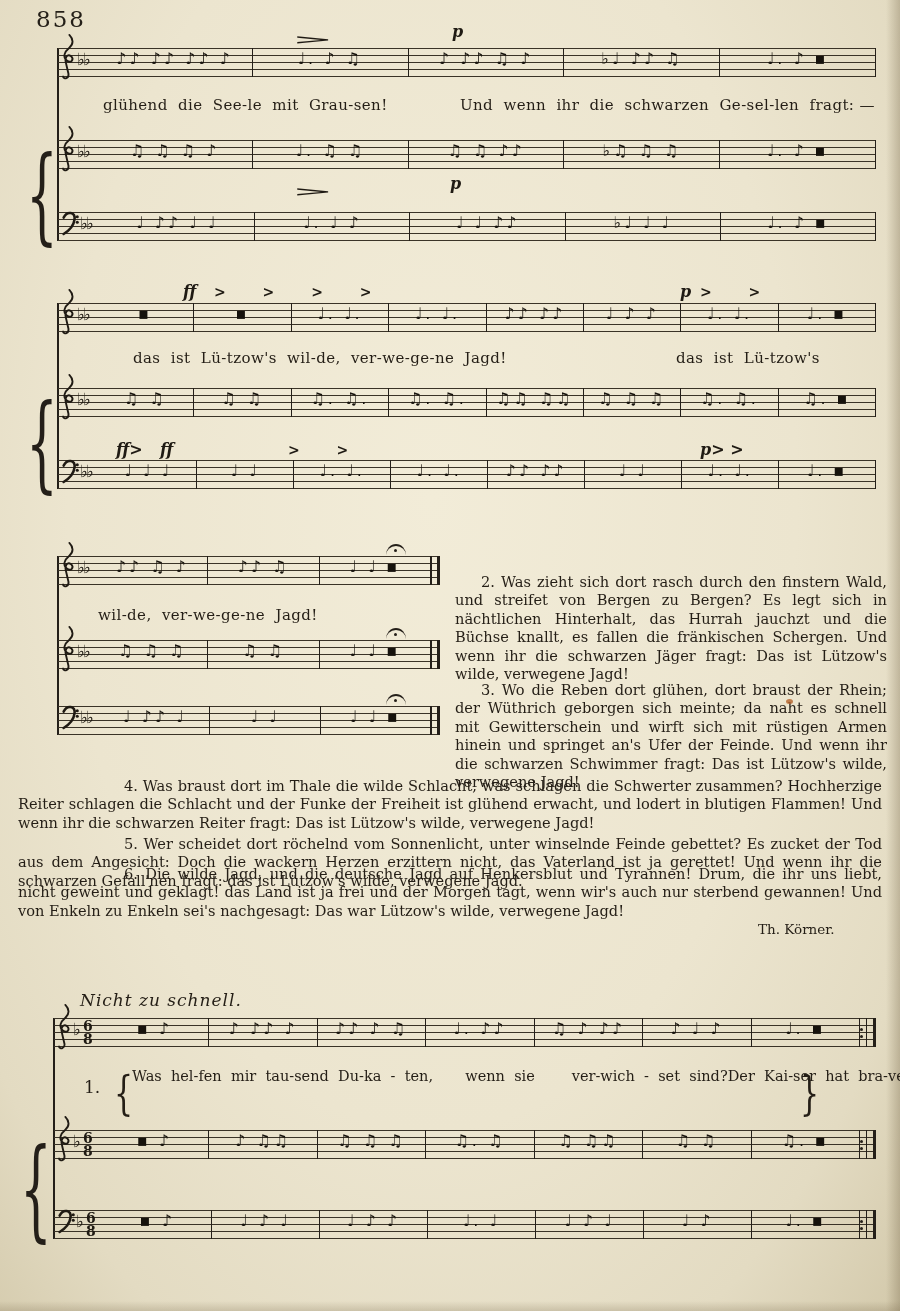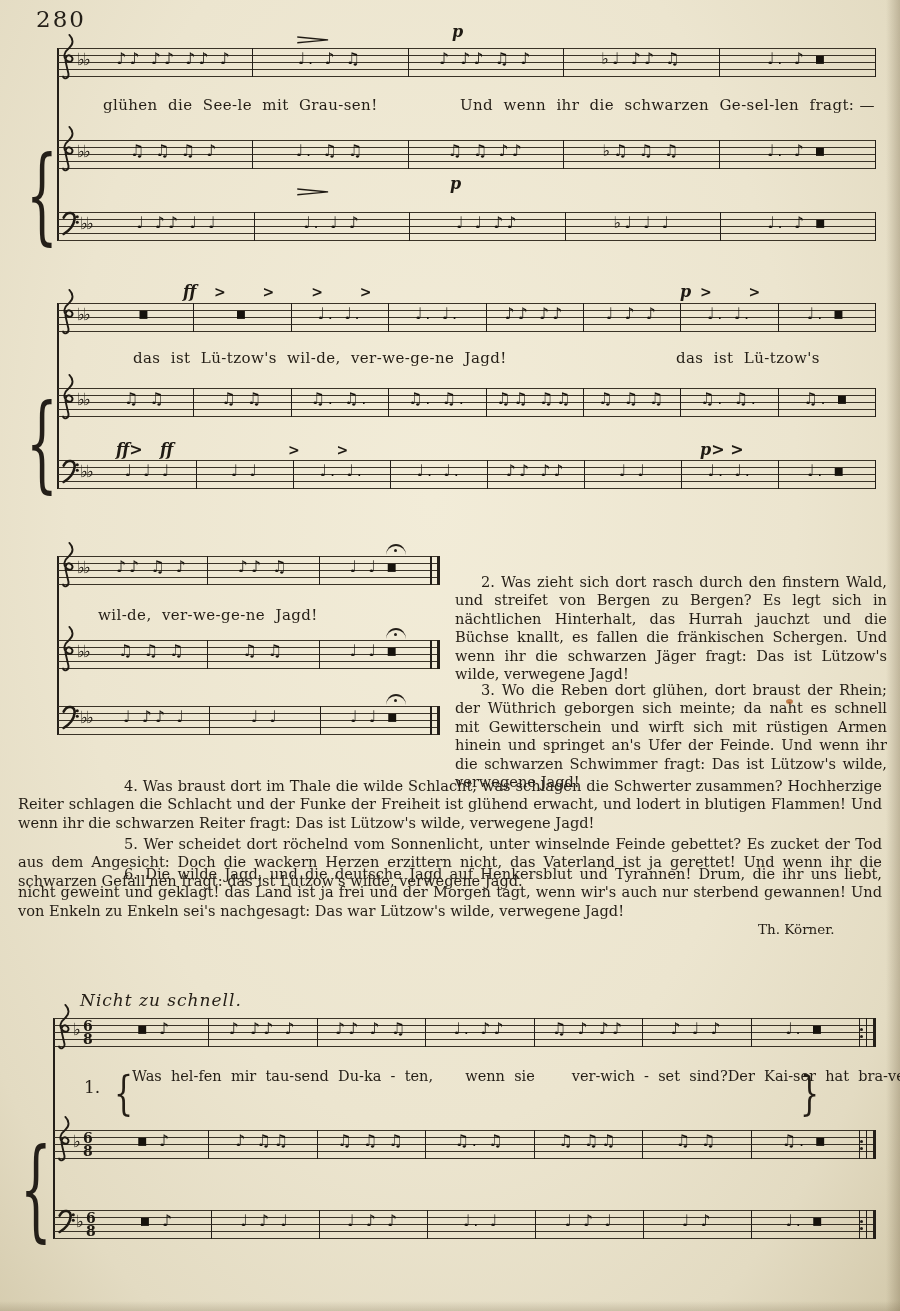--- a/index.html
+++ b/index.html
@@ -70,21 +70,21 @@
 
   .stain{position:absolute; width:7px; height:5px; border-radius:50%; background:#b4622a; opacity:.8;}
 </style>
 </head>
 <body>
 
 <div class="page">
   <div class="edge-shade"></div>
   <div class="bottom-shade"></div>
 
-  <div class="pagenum">280</div>
+  <div class="pagenum">858</div>
 
   <span class="wedge" style="left:292px; top:32px;">&gt;</span>
   <span class="dyn" style="left:452px; top:22px;">p</span>
 
   <div class="sysline" style="left:57px; top:48px; height:193px;"></div>
   <div style="left:58px; top:48px; width:818px;" class="staff">
       <div class="staffhead">
         <svg class="clef" viewBox="0 0 20 60">
           <path d="M11 4 C16 9 16 15 11 19 C5 24 3 30 8 34 C13 38 17 33 13 29 C9 26 5 30 7 37 L10 50 C10.5 55 5 57 3.5 53" stroke-width="2.2" fill="none" stroke="currentColor" stroke-linecap="round"></path>
         </svg>
@@ -101,21 +101,21 @@
           <span class="notes">♪ ♪♪ ♫ ♪</span>
         </div>
         <div class="measure">
           <span class="notes">♭♩ ♪♪ ♫</span>
         </div>
         <div class="measure">
           <span class="notes">♩. ♪ ▪</span>
         </div>
       </div>
     </div>
-  <span class="lyric" style="left:103px; top:96px;">glühen  die  See-le  mit  Grau-sen!</span>
+  <span class="lyric" style="left:103px; top:96px;">glühend  die  See-le  mit  Grau-sen!</span>
   <span class="lyric" style="left:460px; top:96px;">Und  wenn  ihr  die  schwarzen  Ge-sel-len  fragt: —</span>
 
   <div class="brace" style="left:26px; top:142px; transform:scale(1.25,2.62);">{</div>
   <div style="left:58px; top:140px; width:818px;" class="staff">
       <div class="staffhead">
         <svg class="clef" viewBox="0 0 20 60">
           <path d="M11 4 C16 9 16 15 11 19 C5 24 3 30 8 34 C13 38 17 33 13 29 C9 26 5 30 7 37 L10 50 C10.5 55 5 57 3.5 53" stroke-width="2.2" fill="none" stroke="currentColor" stroke-linecap="round"></path>
         </svg>
         <span class="flats">♭♭</span>
       </div>

